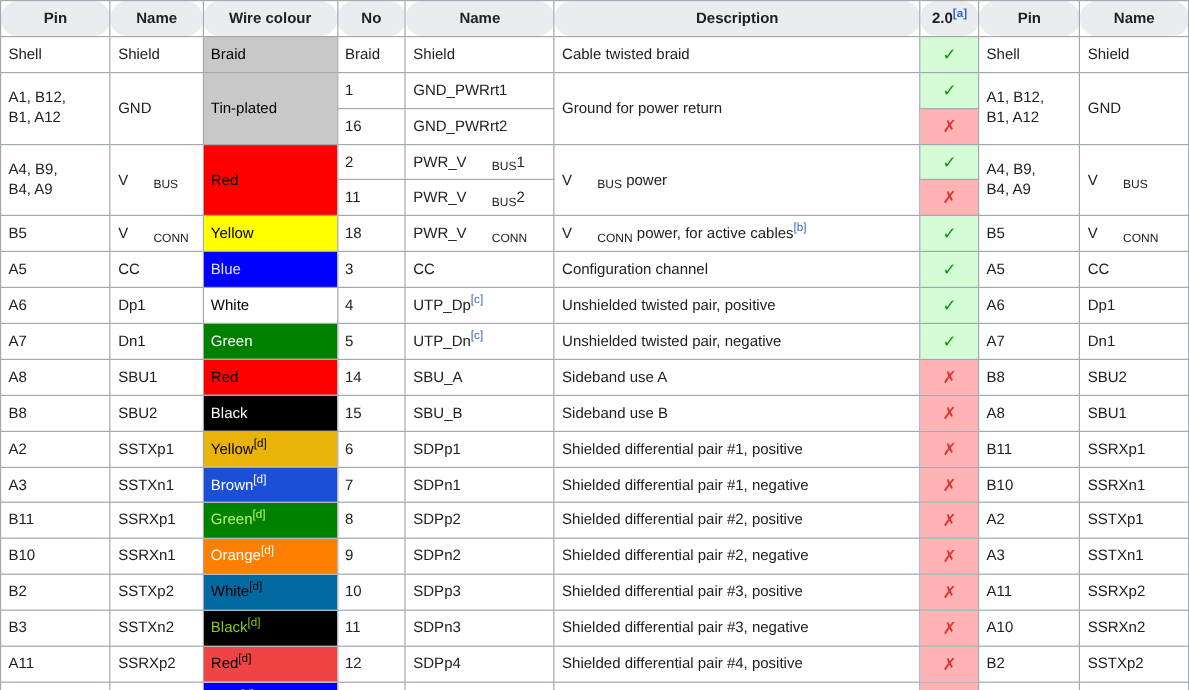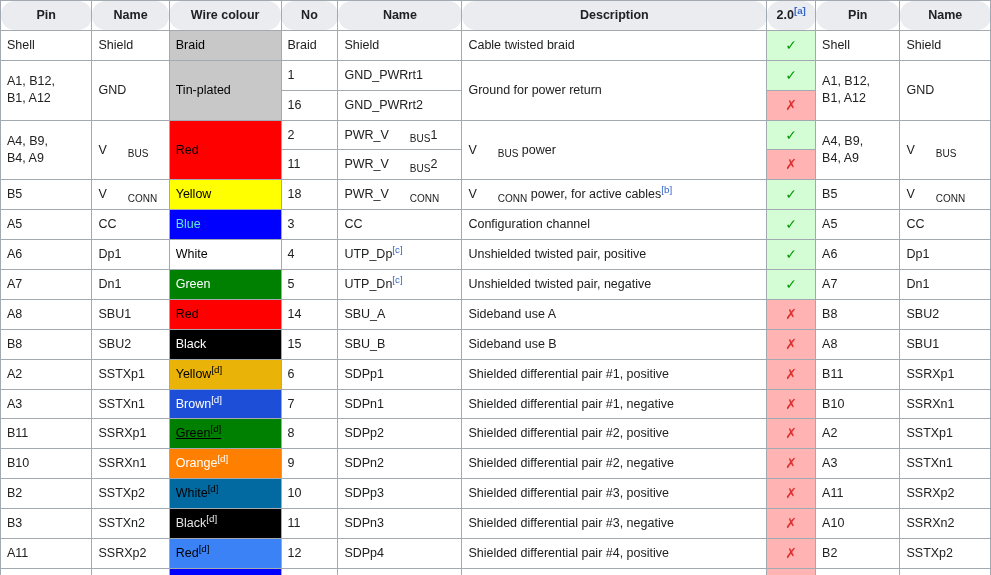--- a/index.html
+++ b/index.html
@@ -164,21 +164,21 @@
         <td class="left">18</td>
         <td class="left">PWR_V<span class="sub">CONN</span></td>
         <td class="left">V<span class="sub">CONN</span> power, for active cables<span class="sup">[b]</span></td>
         <td class="yes">✓</td>
         <td class="left">B5</td>
         <td class="left">V<span class="sub">CONN</span></td>
       </tr>
       <tr>
         <td class="left">A5</td>
         <td class="left">CC</td>
-        <td class="wire" style="background: rgb(0, 0, 255); color: #5eead4;">Blue</td>
+        <td class="wire" style="background: rgb(0, 0, 255); color: #e5e5e5;">Blue</td>
         <td class="left">3</td>
         <td class="left">CC</td>
         <td class="left">Configuration channel</td>
         <td class="yes">✓</td>
         <td class="left">A5</td>
         <td class="left">CC</td>
       </tr>
       <tr>
         <td class="left">A6</td>
         <td class="left">Dp1</td>
@@ -241,21 +241,21 @@
         <td class="left">7</td>
         <td class="left">SDPn1</td>
         <td class="left">Shielded differential pair #1, negative</td>
         <td class="no">✗</td>
         <td class="left">B10</td>
         <td class="left">SSRXn1</td>
       </tr>
       <tr>
         <td class="left">B11</td>
         <td class="left">SSRXp1</td>
-        <td class="wire" style="background: rgb(0, 128, 0); color: #000000; text-decoration: underline;">Green<span class="sup-plain">[d]</span></td>
+        <td class="wire" style="background: rgb(0, 128, 0); color: #bef264;">Green<span class="sup-plain">[d]</span></td>
         <td class="left">8</td>
         <td class="left">SDPp2</td>
         <td class="left">Shielded differential pair #2, positive</td>
         <td class="no">✗</td>
         <td class="left">A2</td>
         <td class="left">SSTXp1</td>
       </tr>
       <tr>
         <td class="left">B10</td>
         <td class="left">SSRXn1</td>
@@ -274,32 +274,32 @@
         <td class="left">10</td>
         <td class="left">SDPp3</td>
         <td class="left">Shielded differential pair #3, positive</td>
         <td class="no">✗</td>
         <td class="left">A11</td>
         <td class="left">SSRXp2</td>
       </tr>
       <tr>
         <td class="left">B3</td>
         <td class="left">SSTXn2</td>
-        <td class="wire" style="background: rgb(0, 0, 0); color: #e5e5e5; margin-left: 34px;">Black<span class="sup-plain">[d]</span></td>
+        <td class="wire" style="background: rgb(0, 0, 0); color: #84cc16; margin-left: 34px;">Black<span class="sup-plain">[d]</span></td>
         <td class="left">11</td>
         <td class="left">SDPn3</td>
         <td class="left">Shielded differential pair #3, negative</td>
         <td class="no">✗</td>
         <td class="left">A10</td>
         <td class="left">SSRXn2</td>
       </tr>
       <tr>
         <td class="left">A11</td>
         <td class="left">SSRXp2</td>
-        <td class="wire" style="background: #3b82f6; color: rgb(0, 0, 0);">Red<span class="sup-plain">[d]</span></td>
+        <td class="wire" style="background: #ef4444; color: rgb(0, 0, 0);">Red<span class="sup-plain">[d]</span></td>
         <td class="left">12</td>
         <td class="left">SDPp4</td>
         <td class="left">Shielded differential pair #4, positive</td>
         <td class="no">✗</td>
         <td class="left">B2</td>
         <td class="left">SSTXp2</td>
       </tr>
       <tr>
         <td class="left">A10</td>
         <td class="left">SSRXn2</td>

